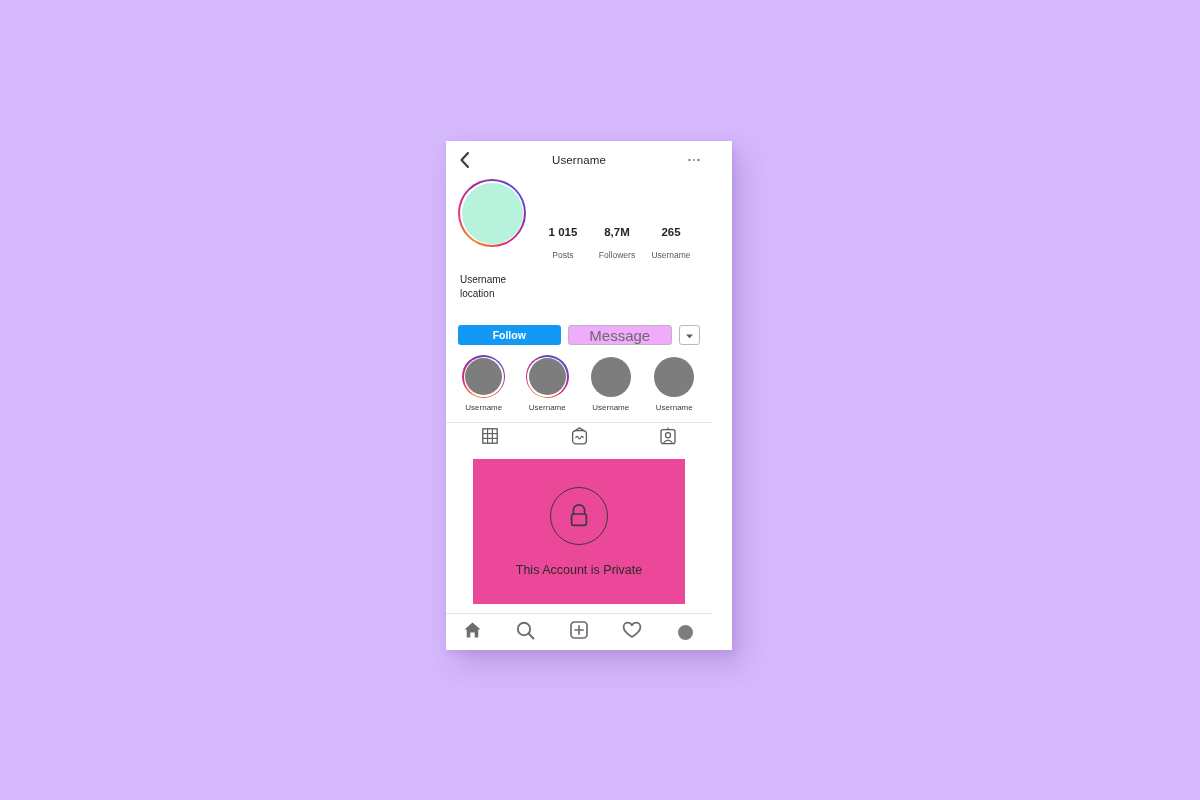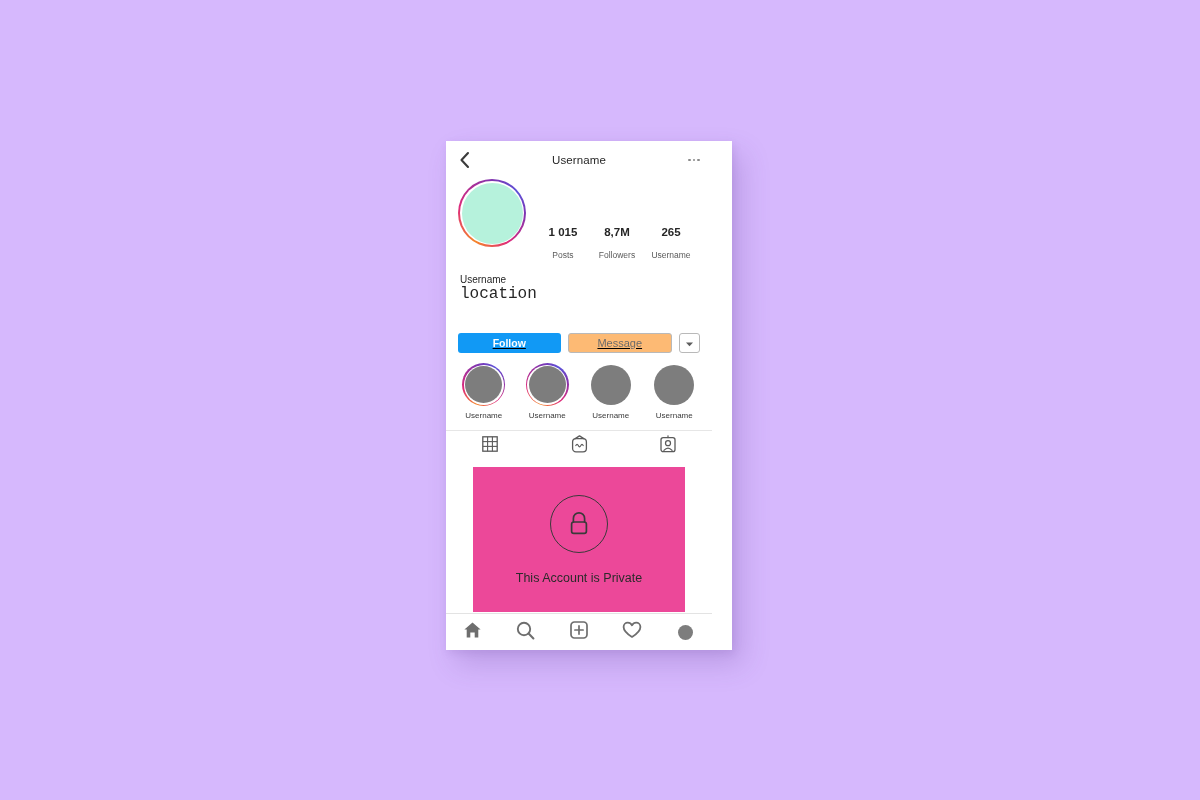--- a/index.html
+++ b/index.html
@@ -148,58 +148,56 @@
   .bio {
     padding: 12px 12px 0 14px;
     box-sizing: border-box;
   }
   .bio-name {
     font-size: 10px;
     color: #262626;
     line-height: 14px;
   }
   .bio-location {
-    font-size: 16px;
+    font-size: 10px;
     color: #262626;
     line-height: 14px;
-    font-family: Liberation Mono, monospace;
   }
 
   
   .actions {
     display: flex;
     align-items: center;
     gap: 7px;
     padding: 0 12px;
-    margin-top: 32px;
-    box-sizing: border-box;
-    text-decoration: underline;
+    margin-top: 24px;
+    box-sizing: border-box;
   }
   .btn-follow {
     flex: 1 1 0;
     height: 20px;
     background: #1199f5;
     color: #ffffff;
     border: none;
     border-radius: 3px;
     font-family: "Liberation Sans", sans-serif;
     font-size: 10.5px;
     font-weight: bold;
     cursor: pointer;
     padding: 0;
   }
   .btn-message {
     flex: 1 1 0;
     height: 20px;
-    background: #fdba74;
+    background: #f0abfc;
     color: #6b6b6b;
     border: 1px solid #b9b9b9;
     border-radius: 3px;
     font-family: "Liberation Sans", sans-serif;
-    font-size: 11px;
+    font-size: 15px;
     cursor: pointer;
     padding: 0;
     box-sizing: border-box;
   }
   .btn-caret {
     width: 21px;
     height: 20px;
     background: #ffffff;
     border: 1px solid #b9b9b9;
     border-radius: 3px;

